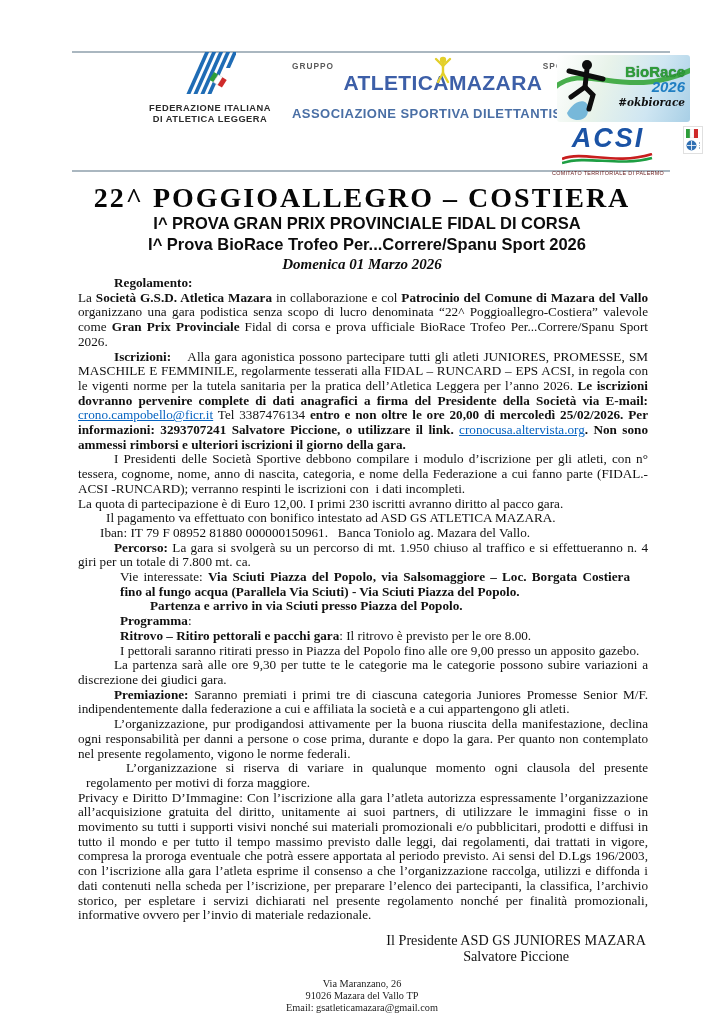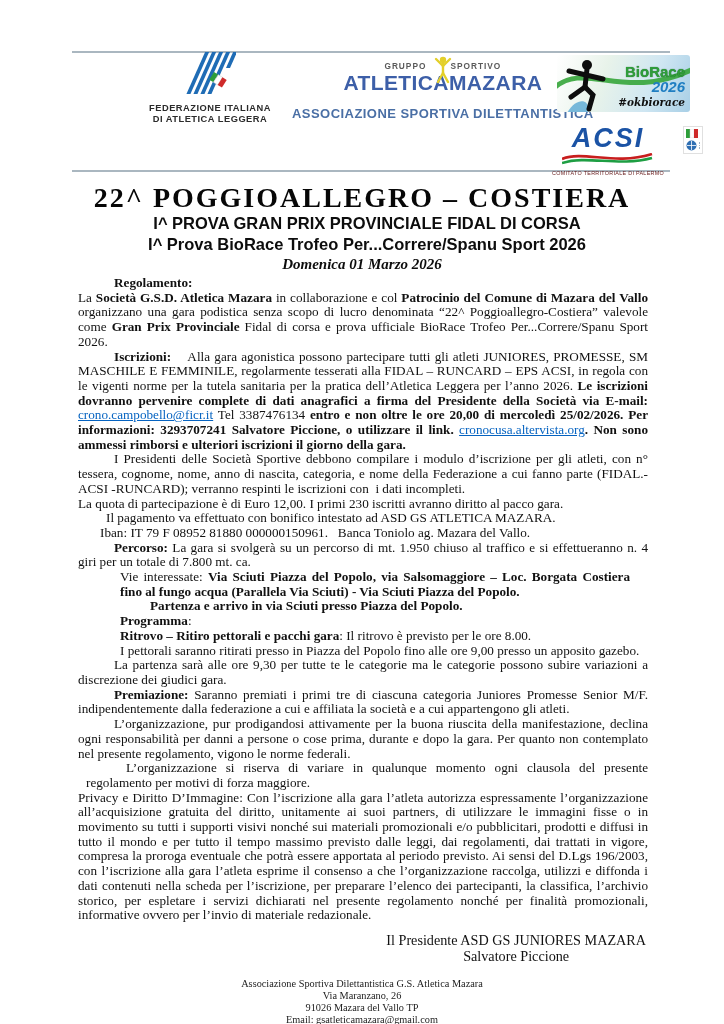--- a/index.html
+++ b/index.html
@@ -20,26 +20,26 @@
   .logo{position:absolute;}
   
   .comune{left:38px;top:56px;width:96px;text-align:center;}
   .comune-caption{margin-top:2px;font-family:"Liberation Sans",sans-serif;font-weight:bold;font-size:9px;line-height:10.5px;color:#3a3a3a;}
   
   .fidal{left:138px;top:50px;width:144px;text-align:center;}
   .fidal-text{margin-top:3px;font-family:"Liberation Sans",sans-serif;font-size:9.3px;line-height:11px;letter-spacing:0.5px;color:#2b2b2b;font-weight:600;}
   
   .mazara{left:288px;top:55px;width:228px;display:flex;align-items:flex-start;gap:4px;}
   .mazara-text{position:relative;flex:1;text-align:center;padding-top:6px;}
-  .mazara-top{display:flex;justify-content:center;gap:24px;font-family:"Liberation Sans",sans-serif;font-size:8.3px;font-weight:bold;letter-spacing:1px;color:#5a5a5a;}
+  .mazara-top{display:flex;justify-content:space-between;gap:24px;font-family:"Liberation Sans",sans-serif;font-size:8.3px;font-weight:bold;letter-spacing:1px;color:#5a5a5a;}
   .mazara-main{display:flex;justify-content:center;font-family:"Liberation Sans",sans-serif;font-size:21px;font-weight:bold;letter-spacing:0.4px;color:var(--mazara-text-blue,#3d5fa8);line-height:23px;}
   .mazara-runner{position:absolute;left:50%;top:0;transform:translateX(-50%);}
   .mazara-sub{margin-top:12px;font-family:"Liberation Sans",sans-serif;font-size:13px;letter-spacing:0.45px;color:#4a6fa5;font-weight:bold;white-space:nowrap;}
   
-  .biorace{left:557px;top:55px;width:133px;height:57px;border-radius:3px;overflow:hidden;
+  .biorace{left:557px;top:55px;width:133px;height:67px;border-radius:3px;overflow:hidden;
     background:linear-gradient(110deg,#ffffff 0%,#e8f3ea 35%,#cfe6f2 70%,#a8cfe6 100%);}
   .biorace svg{position:absolute;left:0;top:0;}
   .biorace-text{position:absolute;right:5px;top:9px;text-align:right;font-family:"Liberation Sans",sans-serif;}
   .biorace-name{font-size:15px;font-weight:bold;color:var(--biorace-green,#2e9e3a);text-shadow:0 0 1px #17551d;line-height:15px;}
   .biorace-year{font-size:15px;font-weight:bold;font-style:italic;color:var(--biorace-blue,#1f7ec2);line-height:15px;}
   .biorace-tag{margin-top:3px;font-family:"DejaVu Serif",serif;font-style:italic;font-weight:bold;font-size:10.5px;color:#101010;line-height:11px;}
   
   .acsi{left:552px;top:126px;width:140px;display:flex;gap:19px;align-items:flex-start;}
   .acsi-left{text-align:center;}
   .acsi-name{font-family:"Liberation Sans",sans-serif;font-weight:bold;font-style:italic;font-size:27px;line-height:25px;letter-spacing:2px;color:var(--acsi-blue,#1b53a5);display:block;}
@@ -220,19 +220,18 @@
       <p style="text-indent: 40px; margin-left: 8px;"><span>L’organizzazione si riserva di variare in qualunque momento ogni clausola del presente regolamento per motivi di forza maggiore.</span></p>
       <p><span>Privacy e Diritto D’Immagine: Con l’iscrizione alla gara l’atleta autorizza espressamente l’organizzazione all’acquisizione gratuita del diritto, unitamente ai suoi partners, di utilizzare le immagini fisse o in movimento su tutti i supporti visivi nonché sui materiali promozionali e/o pubblicitari, prodotti e diffusi in tutto il mondo e per tutto il tempo massimo previsto dalle leggi, dai regolamenti, dai trattati in vigore, compresa la proroga eventuale che potrà essere apportata al periodo previsto. Ai sensi del D.Lgs 196/2003, con l’iscrizione alla gara l’atleta esprime il consenso a che l’organizzazione raccolga, utilizzi e diffonda i dati contenuti nella scheda per l’iscrizione, per preparare l’elenco dei partecipanti, la classifica, l’archivio storico, per espletare i servizi dichiarati nel presente regolamento nonché per finalità promozionali, informative ovvero per l’invio di materiale redazionale.</span></p>
     </div>
 
   <div class="signature">
     <div>Il Presidente ASD GS JUNIORES MAZARA</div>
     <div>Salvatore Piccione</div>
   </div>
 
   <div class="footer">
-      <div>Associazione Sportiva Dilettantistica G.S. Atletica Mazara</div>
       <div>Via Maranzano, 26</div>
       <div>91026 Mazara del Vallo TP</div>
       <div>Email: gsatleticamazara@gmail.com</div>
     </div>
 
 </div>
 
 </body></html>

